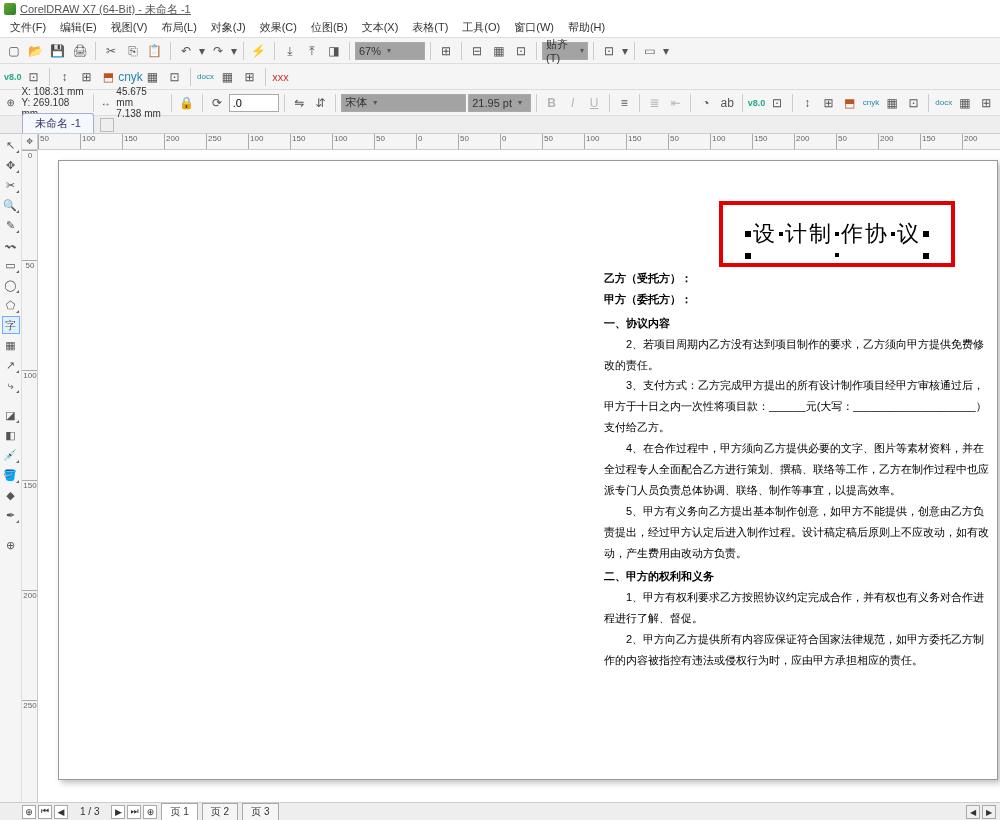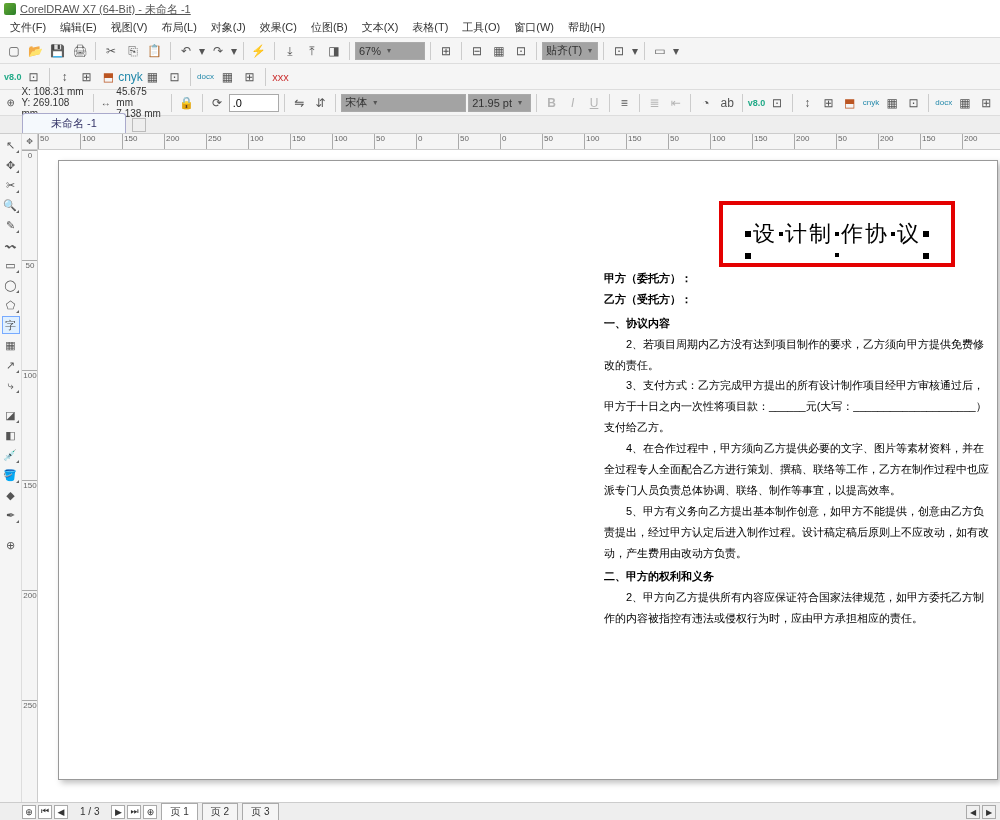--- a/index.html
+++ b/index.html
@@ -22,21 +22,21 @@
 .tddl { height: 18px; border: 1px solid #aaa; background: #a3a3a3; display: flex; align-items: center; padding: 0 3px; font-size: 11px; gap: 3px; }
 .tddl::after { content: "▾"; color: #555; font-size: 8px; margin-left: 3px; }
 .vlabel { font-size: 9px; color: #2a8; font-weight: bold; }
 
 
 .coordbox { display: flex; flex-direction: column; justify-content: center; font-size: 10px; line-height: 11px; padding: 0 2px; }
 .coordico { width: 14px; display: flex; align-items: center; justify-content: center; font-size: 10px; color: #555; }
 
 
 .doctabs { height: 18px; background: #eee; border-bottom: 1px solid #ccc; display: flex; align-items: flex-end; padding-left: 22px; }
-.doctab { padding: 2px 28px; background: #f5f9fd; border: 1px solid #aac; border-bottom: none; font-size: 11px; color: #336; margin-right: 2px; border-radius: 3px 3px 0 0; margin-top: 24px; }
+.doctab { padding: 2px 12px; background: #f5f9fd; border: 1px solid #aac; border-bottom: none; font-size: 11px; color: #336; margin-right: 2px; border-radius: 3px 3px 0 0; margin-top: 24px; }
 .addtab { width: 14px; height: 14px; border: 1px solid #bbb; margin-left: 4px; margin-bottom: 1px; }
 
 
 .mainwrap { display: flex; height: 668px; }
 .toolbox { width: 22px; background: #f5f5f5; border-right: 1px solid #ddd; display: flex; flex-direction: column; align-items: center; padding-top: 2px; gap: 2px; }
 .toolbox .tool { width: 18px; height: 18px; display: flex; align-items: center; justify-content: center; color: #555; cursor: pointer; border: 1px solid transparent; font-size: 11px; position: relative;}
 .toolbox .tool.active { border-color: #7af; background: #e0f0ff; }
 .toolbox .tool .fly { position: absolute; right: 0; bottom: 0; width:0;height:0;border-left:3px solid transparent;border-bottom:3px solid #666;}
 .toolbox .gap { height: 8px; }
 
@@ -115,21 +115,21 @@
   <div class="tddl" style="width:70px">
       <span>67%</span>
     </div>
   <div class="tsep"></div>
   <div class="tbtn">⊞</div>
   <div class="tsep"></div>
   <div class="tbtn">⊟</div>
   <div class="tbtn">▦</div>
   <div class="tbtn">⊡</div>
   <div class="tsep"></div>
-  <div class="tddl" style="width:56px">
+  <div class="tddl" style="width:46px">
       <span>贴齐(T)</span>
     </div>
   <div class="tsep"></div>
   <div class="tbtn">⊡</div>
   <div class="tbtn" style="width:8px">▾</div>
   <div class="tsep"></div>
   <div class="tbtn">▭</div>
   <div class="tbtn" style="width:8px">▾</div>
 </div>
 
@@ -298,28 +298,29 @@
                 <span>议</span>
                 <span class="handle"></span>
               </div>
               <div style="display:flex;justify-content:space-between;position:absolute;left:20px;right:20px;bottom:4px">
                 <span class="handle"></span>
                 <span class="handle" style="width:4px;height:4px"></span>
                 <span class="handle"></span>
               </div>
             </div>
             <div class="doc-body">
+              <div class="lbl">乙方（受托方）：</div>
               <div class="lbl">甲方（委托方）：</div>
-              <div class="lbl">乙方（受托方）：</div>
               <div class="h">一、协议内容</div>
               <p>2、若项目周期内乙方没有达到项目制作的要求，乙方须向甲方提供免费修改的责任。</p>
               <p>3、支付方式：乙方完成甲方提出的所有设计制作项目经甲方审核通过后，甲方于十日之内一次性将项目款：______元(大写：____________________）支付给乙方。</p>
               <p>4、在合作过程中，甲方须向乙方提供必要的文字、图片等素材资料，并在全过程专人全面配合乙方进行策划、撰稿、联络等工作，乙方在制作过程中也应派专门人员负责总体协调、联络、制作等事宜，以提高效率。</p>
               <p>5、甲方有义务向乙方提出基本制作创意，如甲方不能提供，创意由乙方负责提出，经过甲方认定后进入制作过程。设计稿定稿后原则上不应改动，如有改动，产生费用由改动方负责。</p>
               <div class="h">二、甲方的权利和义务</div>
+              <p>1、甲方有权利要求乙方按照协议约定完成合作，并有权也有义务对合作进程进行了解、督促。</p>
               <p>2、甲方向乙方提供所有内容应保证符合国家法律规范，如甲方委托乙方制作的内容被指控有违法或侵权行为时，应由甲方承担相应的责任。</p>
             </div>
           </div>
         </div>
       </div>
     </div>
   </div>
 </div>
 
 <div class="botnav">

